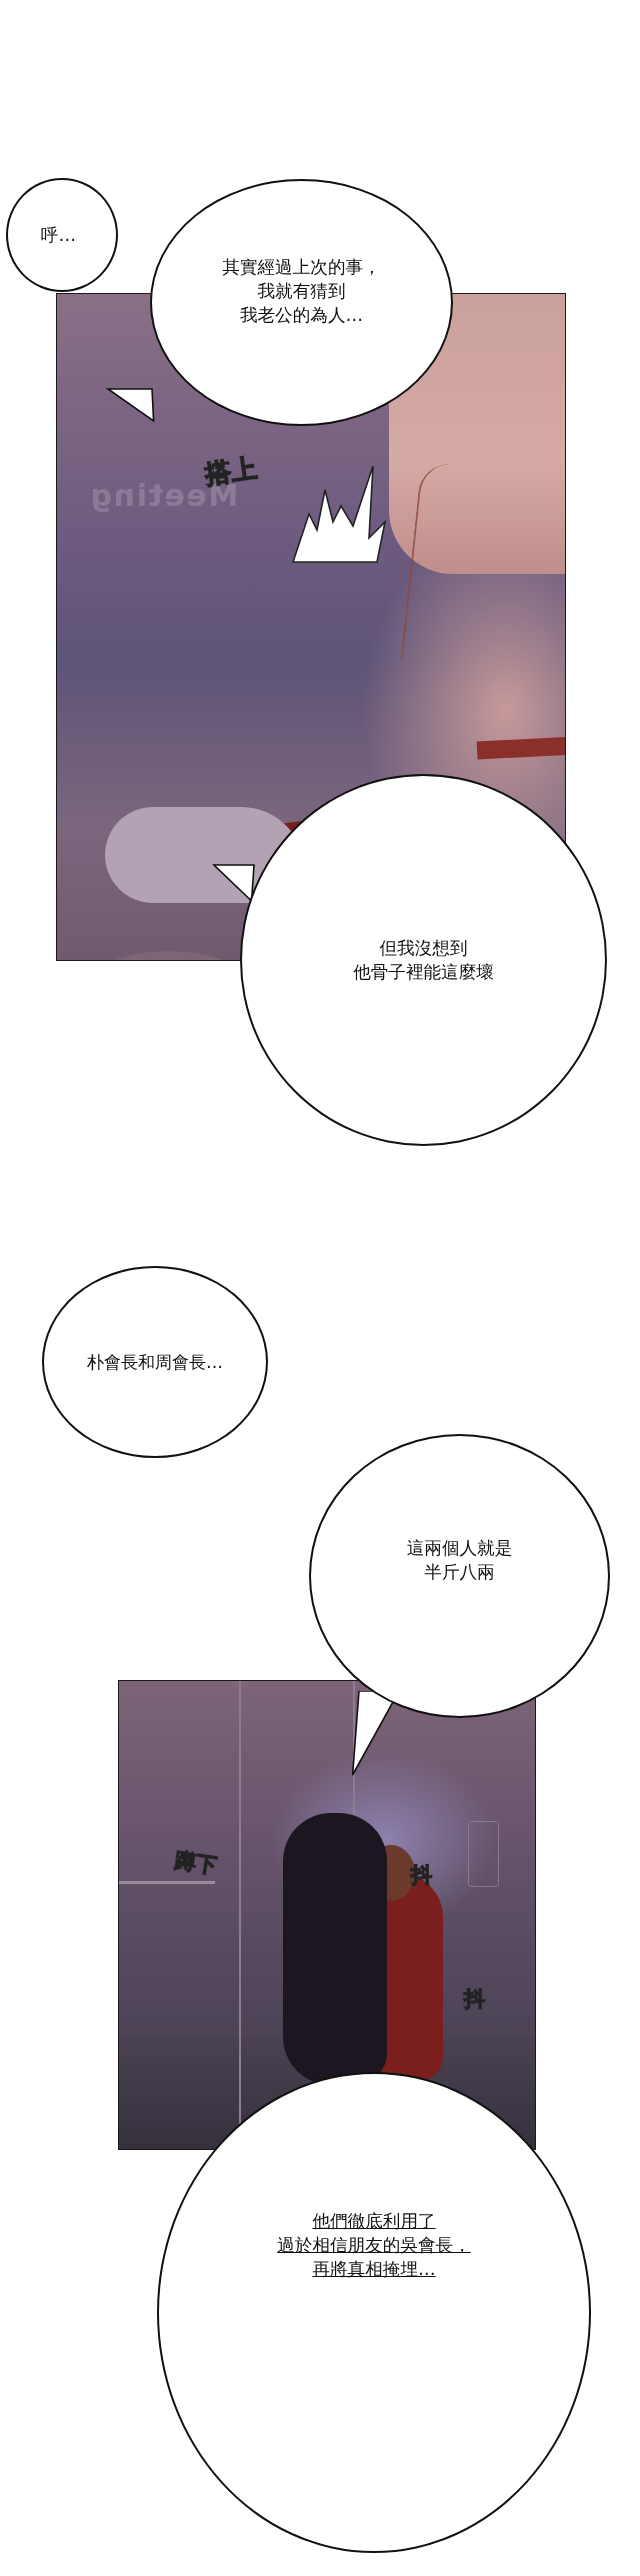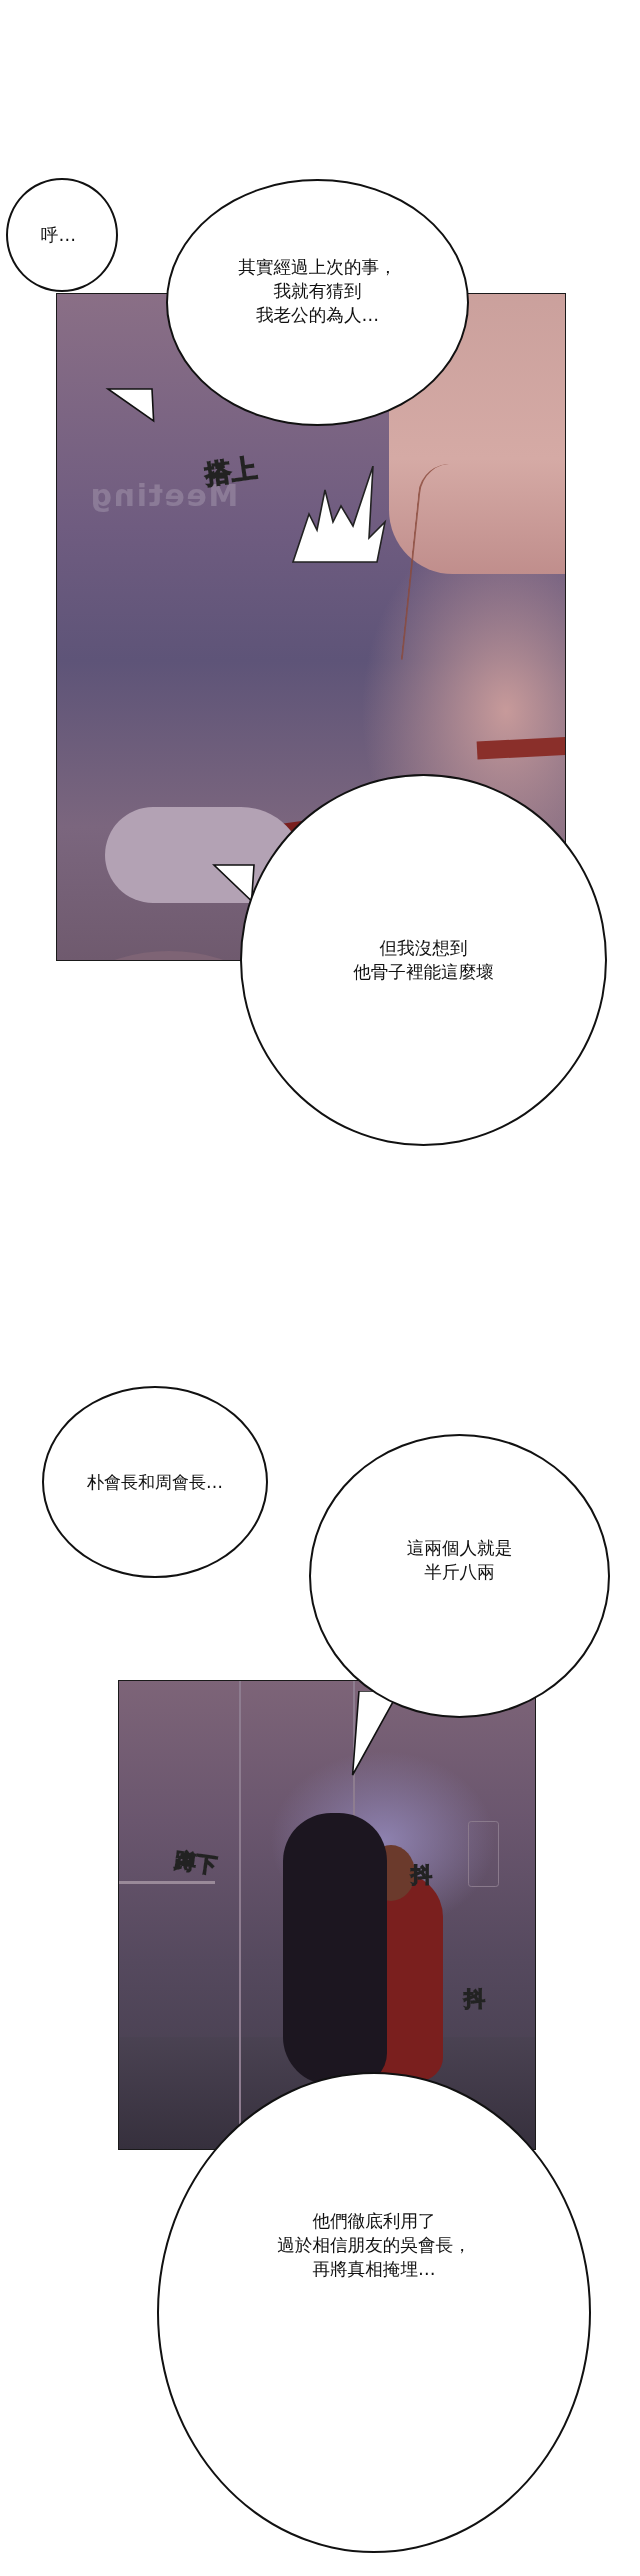--- a/index.html
+++ b/index.html
@@ -41,32 +41,32 @@
   .p2-woman2 { position: absolute; left: 236px; top: 192px; width: 88px; height: 208px; background: #7a1f1e; border-radius: 44px 44px 24px 24px; }
   .p2-head2 { position: absolute; left: 248px; top: 164px; width: 48px; height: 56px; background: #6b3a2c; border-radius: 50%; }
   .p2-switch { position: absolute; left: 349px; top: 140px; width: 29px; height: 64px; border: 1.6px solid #8a7a8c; border-radius: 3.2px; }
   .p2-floor { position: absolute; left: 0; bottom: 0; width: 100%; height: 112px; background: linear-gradient(180deg, #4a4252, #36303d); }
 
   
   .bubble { position: absolute; background: #ffffff; border: 2px solid #111; border-radius: 50%; display: flex; align-items: center; justify-content: center; text-align: center; box-sizing: border-box; }
   .bubble-text { font-size: 17.6px; line-height: 24px; color: #111; font-family: "DejaVu Sans", sans-serif; white-space: pre-line; }
 
   .b1 { left: 6.4px; top: 178px; width: 112px; height: 114px; }
-  .b2 { left: 166px; top: 179px; width: 303px; height: 247px; }
+  .b2 { left: 150px; top: 179px; width: 303px; height: 247px; }
   .b3 { left: 240px; top: 774px; width: 367px; height: 372px; }
-  .b4 { left: 42px; top: 1386px; width: 226px; height: 192px; }
+  .b4 { left: 42px; top: 1266px; width: 226px; height: 192px; }
   .b5 { left: 309px; top: 1434px; width: 301px; height: 284px; }
   .b6 { left: 157px; top: 2072px; width: 434px; height: 481px; }
 
   .b1 .bubble-text { padding-right: 8px; }
   .b2 .bubble-text { padding-bottom: 24px; }
   .b3 .bubble-text { padding-bottom: 48px; margin-top: 47px; }
   .b4 .bubble-text { font-size: 17px; }
   .b5 .bubble-text { padding-bottom: 32px; font-family: Liberation Serif, serif; }
-  .b6 .bubble-text { padding-bottom: 136px; }
+  .b6 .bubble-text { padding-bottom: 136px; text-decoration: underline; }
 </style>
 </head>
 <body>
 
 <div class="page">
 
   <div class="panel panel-1">
     <div class="p1-watermark">Meeting</div>
     <div class="p1-face"></div>
     <div class="p1-hair"></div>

